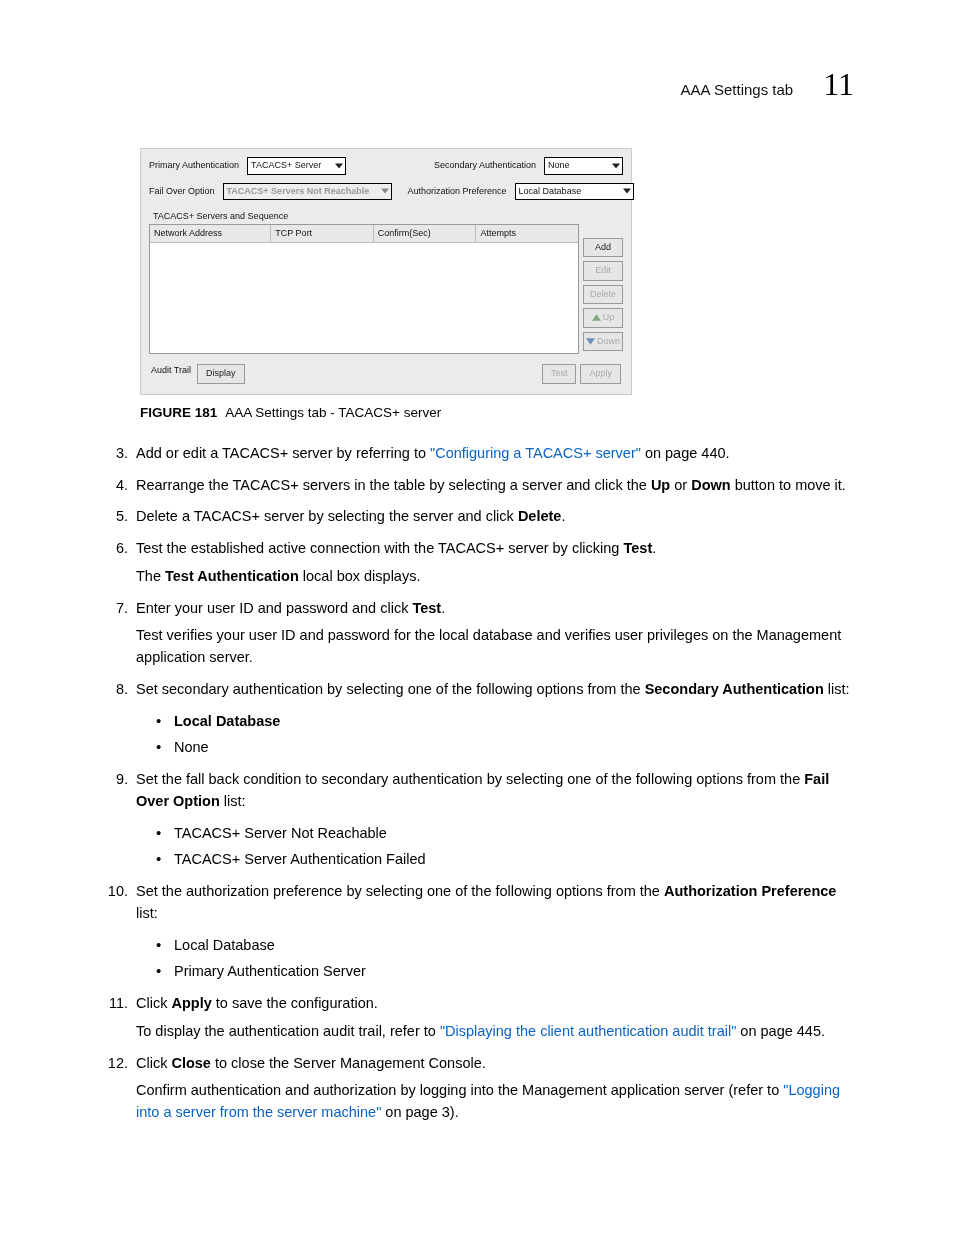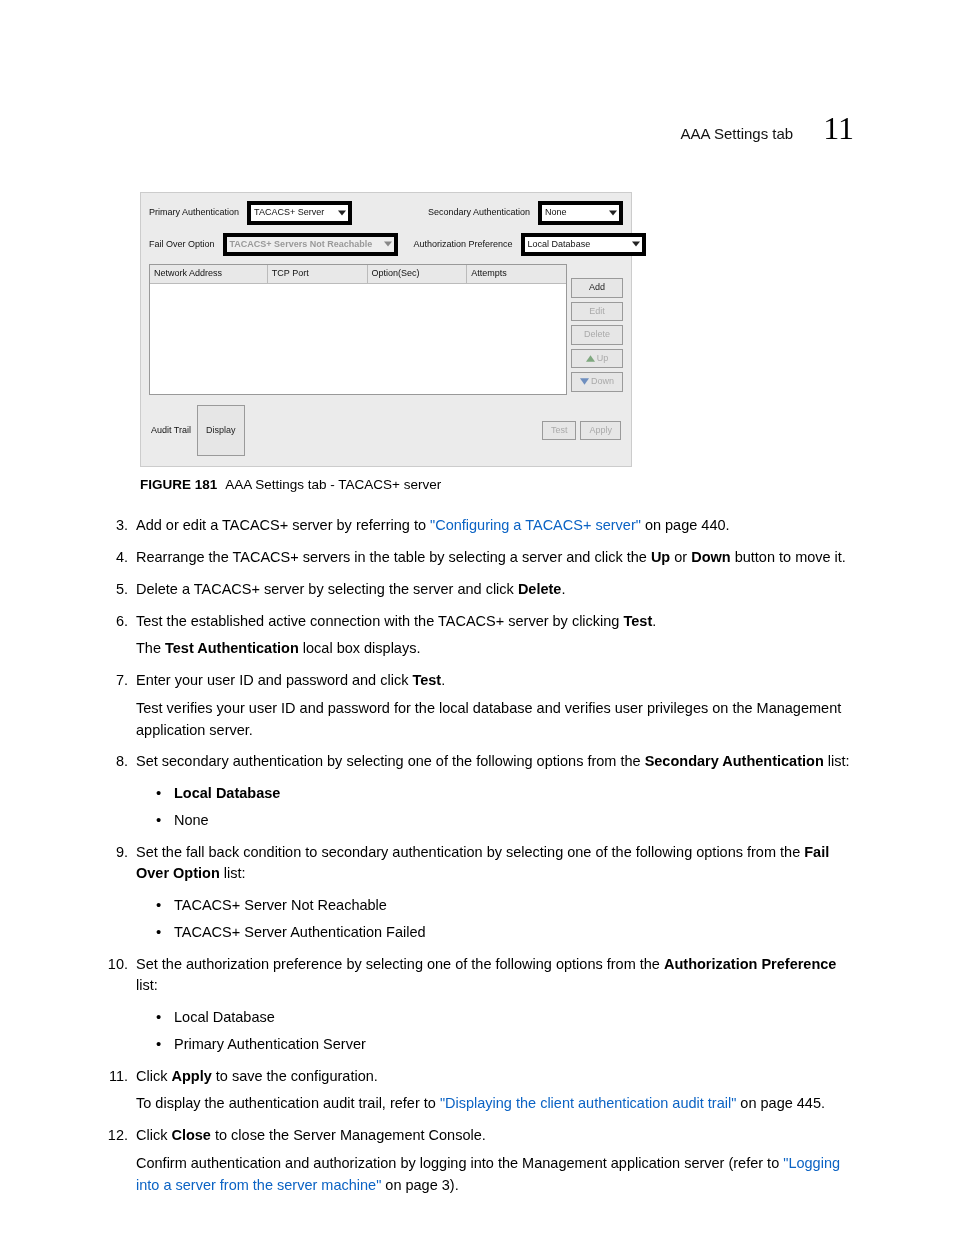--- a/index.html
+++ b/index.html
@@ -20,21 +20,20 @@
     display: flex;
     flex-direction: column;
     gap: 10px;
   }
   .hdr-line {
     display: flex;
     justify-content: flex-end;
     align-items: baseline;
     gap: 30px;
     margin-bottom: 30px;
-    margin-top: 44px;
   }
   .hdr-title {
     text-align: right;
     font-size: 15px;
     color: #111;
   }
   .hdr-chapter {
     font-size: 32px;
     font-weight: 400;
     font-family: "Times New Roman", serif;
@@ -61,21 +60,21 @@
   }
   .row1, .row2 {
     display: flex;
     flex-direction: row;
     gap: 8px;
     align-items: center;
   }
   .lbl { white-space: nowrap; }
   .sel {
     background: #fff;
-    border: 4px solid #000000;
+    border: 1px solid #000000;
     padding: 1px 14px 1px 3px;
     position: relative;
     min-width: 80px;
   }
   .sel.disabled { color:#999; background:#eee;font-weight:bold; }
   .caret {
     position: absolute; right: 2px; top: 50%; transform: translateY(-50%);
     width: 8px; height: 6px;
   }
   .caret svg { width: 8px; height: 6px; display:block; }
@@ -98,21 +97,21 @@
     border-bottom: 1px solid #bbb;
   }
   .th {
     border-right: 1px solid #bbb;
     padding: 2px 4px;
     font-size: 9px;
     flex: 1;
   }
   .th:last-child { border-right: none; }
   .tbody { height: 110px; background: #fff; }
-  .btn-col { display:flex; flex-direction:column; gap:4px; width:52px; }
+  .btn-col { display:flex; flex-direction:column; gap:4px; width:40px; }
   .btn {
     background: #e6e6e6;
     border: 1px solid #9a9a9a;
     font-size: 9px;
     padding: 2px 2px;
     text-align: center;
     color:#222;
   }
   .btn.disabled { color:#aaa; }
   .tri-up, .tri-down { display:inline-block; vertical-align: middle; margin-right:2px;}
@@ -215,26 +214,27 @@
           <span class="sel" style="min-width:100px">
             <span>Local Database</span>
             <span class="caret">
                 <svg viewBox="0 0 10 6">
                   <path d="M0 0 L10 0 L5 6 Z" fill="#222"></path>
                 </svg>
               </span>
           </span>
         </div>
         <div>
+          <div class="section-label">TACACS+ Servers and Sequence</div>
           <div class="table-wrap">
             <div class="tbl">
               <div class="thead">
                 <div class="th" style="flex:1.2">Network Address</div>
                 <div class="th">TCP Port</div>
-                <div class="th">Option(Sec)</div>
+                <div class="th">Confirm(Sec)</div>
                 <div class="th">Attempts</div>
               </div>
               <div class="tbody"></div>
             </div>
             <div class="btn-col">
               <div style="height:10px"></div>
               <span class="btn">Add</span>
               <span class="btn disabled">Edit</span>
               <span class="btn disabled">Delete</span>
               <span class="btn disabled">
@@ -244,23 +244,23 @@
               </span>
               <span class="btn disabled">
                 <span class="tri-down"><svg viewBox="0 0 10 7">
                       <path d="M0 0 L10 0 L5 7 Z" fill="#6f8fbf"></path>
                     </svg></span><span>Down</span>
               </span>
             </div>
           </div>
         </div>
         <div class="footer-row">
-          <div style="display:flex; align-items:center; gap:6px;">
+          <div style="display:flex; align-items:flex-start; gap:6px;">
             <span class="lbl">Audit Trail</span>
-            <span class="btn" style="padding:18px 8px">Display</span>
+            <span class="btn" style="padding:2px 8px">Display</span>
           </div>
           <div class="footer-btns">
             <span class="btn disabled" style="padding:2px 8px">Test</span>
             <span class="btn disabled" style="padding:2px 8px">Apply</span>
           </div>
         </div>
       </div>
     </div>
     <div class="fig-caption">
       <b>FIGURE 181</b><span>AAA Settings tab - TACACS+ server</span>

